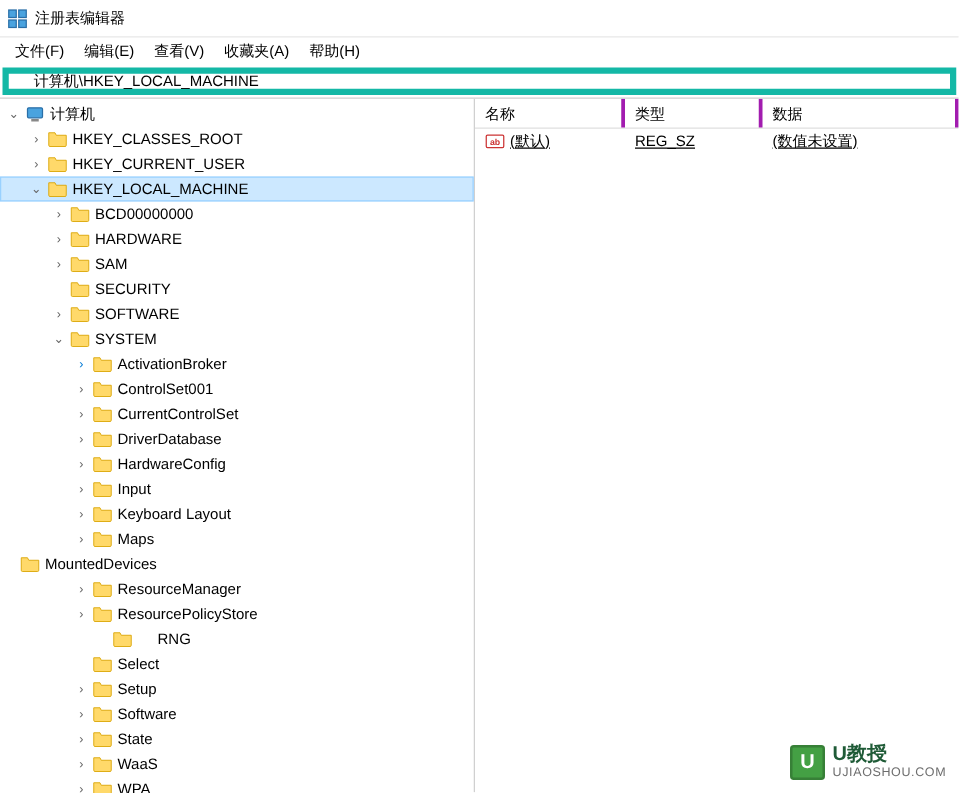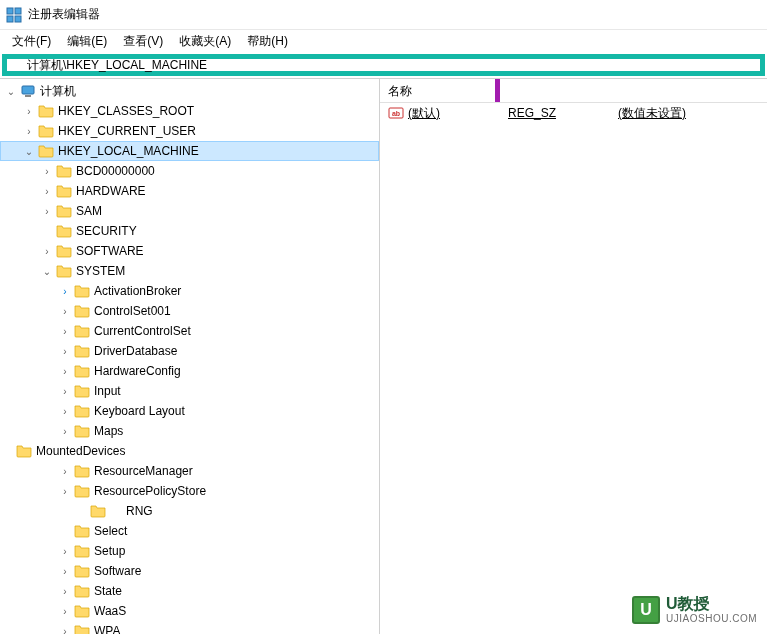--- a/index.html
+++ b/index.html
@@ -61,21 +61,21 @@
   display: flex;
   flex-direction: column;
 }
 .list-header {
   height: 24px;
   display: flex;
   border-bottom: 1px solid #e0e0e0;
 }
 .list-header .col {
   padding: 4px 8px;
-  border-right: 5px solid #a21caf;
+  border-right: 3px solid #a21caf;
 }
 .col-name { width: 120px; }
 .col-type { width: 110px; }
 .col-data { flex: 1; }
 .list-body { flex: 1; }
 .list-row {
   display: flex;
   height: 20px;
   align-items: center;
   text-decoration: underline;
@@ -420,20 +420,22 @@
           <svg viewBox="0 0 16 16">
             <path d="M1 3h5l1 2h8v8a1 1 0 0 1-1 1H2a1 1 0 0 1-1-1z" fill="#ffd96a" stroke="#d9a400" stroke-width="0.7"></path>
           </svg>
         </span>
         <span>WPA</span>
       </div>
     </div>
   <div class="list-panel">
     <div class="list-header">
       <div class="col col-name">名称</div>
+      <div class="col col-type">类型</div>
+      <div class="col col-data">数据</div>
     </div>
     <div class="list-body" id="list-body">
         <div class="list-row">
           <div class="col col-name"><span class="val-icon">
               <svg viewBox="0 0 16 16">
                 <rect x="1" y="3" width="14" height="10" rx="1" fill="#fff" stroke="#c33"></rect>
                 <text x="8" y="11" text-anchor="middle" font-size="7" fill="#c33" font-weight="bold">ab</text>
               </svg>
             </span><span>(默认)</span></div>
           <div class="col col-type">REG_SZ</div>

